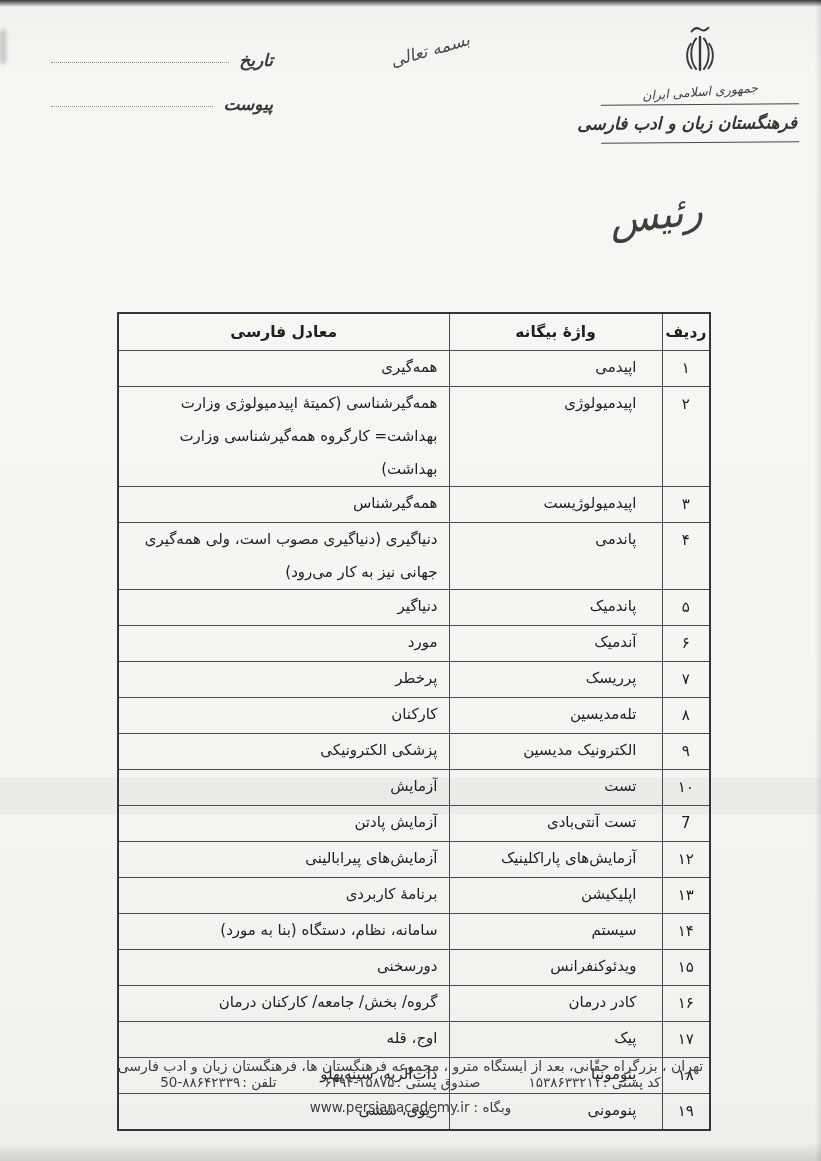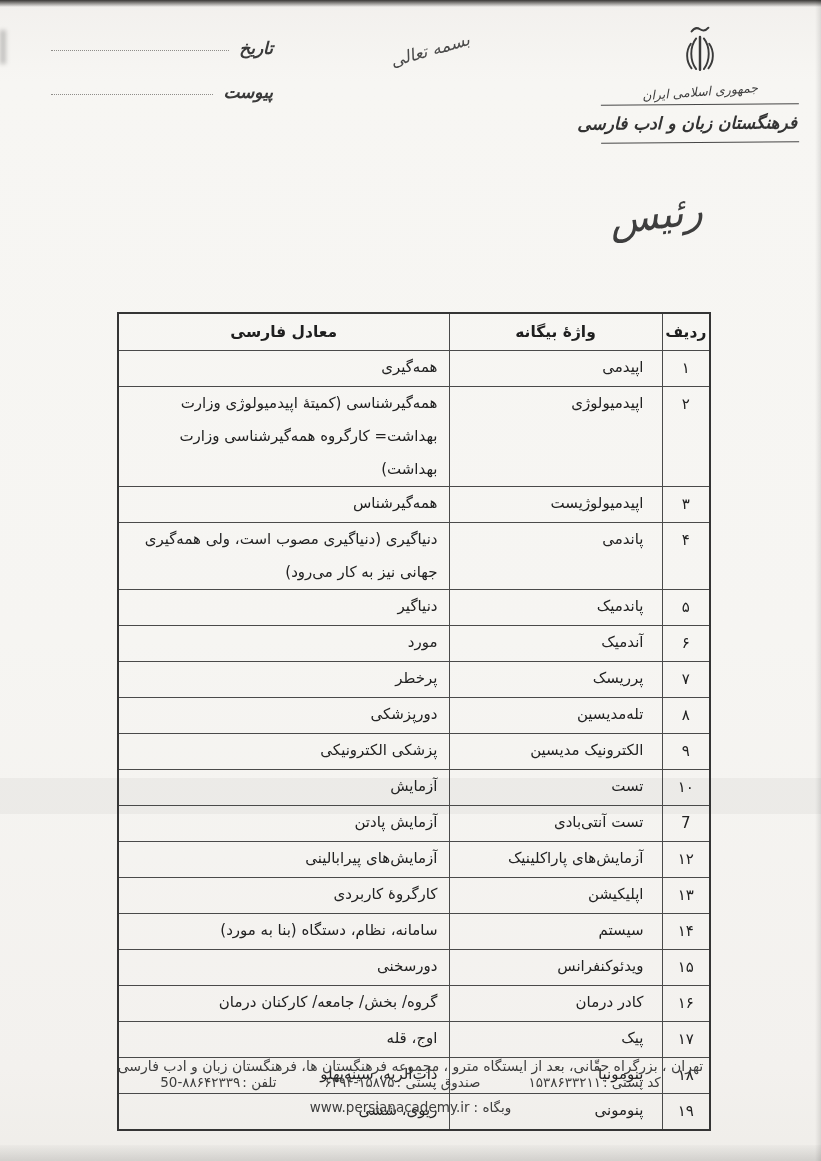--- a/index.html
+++ b/index.html
@@ -14,21 +14,21 @@
   .scan-right { position:absolute; top:0; right:0; width:6px; height:100%;
     background:linear-gradient(270deg,rgba(0,0,0,.10),rgba(0,0,0,0)); }
   .scan-bottom { position:absolute; bottom:0; left:0; right:0; height:16px;
     background:linear-gradient(180deg,rgba(0,0,0,.02),rgba(0,0,0,.12)); }
   .scan-blotch { position:absolute; top:30px; left:0; width:6px; height:34px;
     background:rgba(0,0,0,.20); filter:blur(2px); }
   .scan-band { position:absolute; left:0; right:0; top:778px; height:36px;
     background:rgba(110,105,98,.06); }
 
   
-  .fields { position:absolute; top:14px; left:45px; width:232px; }
+  .fields { position:absolute; top:26px; left:45px; width:232px; }
   .field { display:flex; align-items:flex-end; height:44px; }
   .field-label { font-size:17px; font-weight:bold; font-style:italic; color:#3a3a3a; padding-right:4px; white-space:nowrap; }
   .dots { flex:1; border-bottom:1.6px dotted #8f8d89; margin:0 10px 7px 6px; }
 
   
   .bismillah { position:absolute; top:40px; left:370px; width:120px; text-align:center;
     font-size:17px; font-style:italic; color:#4a4a4a; transform:rotate(-16deg); }
 
   
   .emblem-block { position:absolute; top:24px; right:22px; width:198px; text-align:center; }
@@ -45,21 +45,21 @@
   
   .terms { position:absolute; top:312px; right:110px; width:594px;
     border-collapse:collapse; direction:rtl; table-layout:fixed; }
   .terms th, .terms td { border:1px solid #4a4a4a; }
   .terms { border:2px solid #353535; }
   .terms th { height:34px; font-size:15.5px; font-weight:bold; text-align:center; color:#1f1f1f; }
   .terms td { font-size:15px; line-height:33px; vertical-align:top; color:#222; }
   .col-num { width:48px; }
   .col-foreign { width:213px; }
   .terms td.c-num { text-align:center; }
-  .terms td.c-foreign { text-align:right; padding:0 18px; }
+  .terms td.c-foreign { text-align:right; padding:0 25px; }
   .terms td.c-persian { padding:0 11px; }
 
   
   .footer { position:absolute; top:1058px; left:0; right:0; text-align:center; color:#3d3d3d; }
   .f-line1 { font-size:14px; margin-bottom:0; }
   .f-line2 { display:flex; justify-content:center; gap:48px; direction:rtl; font-size:13.5px; margin-bottom:9px; }
   .f-item { display:inline-flex; gap:2px; white-space:nowrap; }
   .f-line3 { font-size:13.5px; display:flex; justify-content:center; gap:4px; direction:rtl; }
 </style>
 </head>
@@ -146,21 +146,21 @@
           <td class="c-persian">مورد</td>
         </tr>
         <tr>
           <td class="c-num">۷</td>
           <td class="c-foreign">پرریسک</td>
           <td class="c-persian">پرخطر</td>
         </tr>
         <tr>
           <td class="c-num">۸</td>
           <td class="c-foreign">تله‌مدیسین</td>
-          <td class="c-persian">دورپزشکی</td>
+          <td class="c-persian">کارکنان</td>
         </tr>
         <tr>
           <td class="c-num">۹</td>
           <td class="c-foreign">الکترونیک مدیسین</td>
           <td class="c-persian">پزشکی الکترونیکی</td>
         </tr>
         <tr>
           <td class="c-num">۱۰</td>
           <td class="c-foreign">تست</td>
           <td class="c-persian">آزمایش</td>
@@ -171,21 +171,21 @@
           <td class="c-persian">آزمایش پادتن</td>
         </tr>
         <tr>
           <td class="c-num">۱۲</td>
           <td class="c-foreign">آزمایش‌های پاراکلینیک</td>
           <td class="c-persian">آزمایش‌های پیرابالینی</td>
         </tr>
         <tr>
           <td class="c-num">۱۳</td>
           <td class="c-foreign">اپلیکیشن</td>
-          <td class="c-persian">کارگروهٔ کاربردی</td>
+          <td class="c-persian">برنامهٔ کاربردی</td>
         </tr>
         <tr>
           <td class="c-num">۱۴</td>
           <td class="c-foreign">سیستم</td>
           <td class="c-persian">سامانه، نظام، دستگاه (بنا به مورد)</td>
         </tr>
         <tr>
           <td class="c-num">۱۵</td>
           <td class="c-foreign">ویدئوکنفرانس</td>
           <td class="c-persian">دورسخنی</td>

